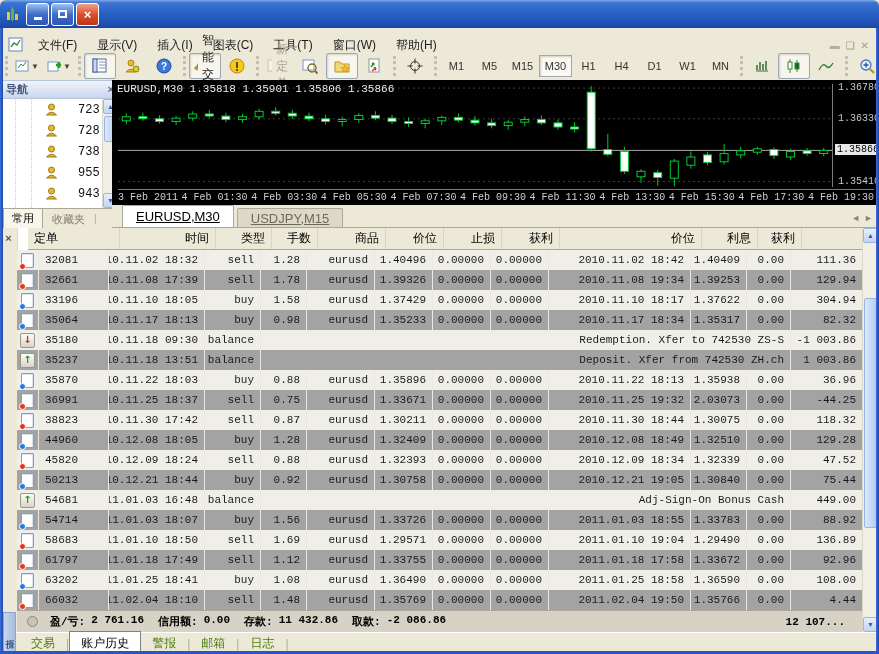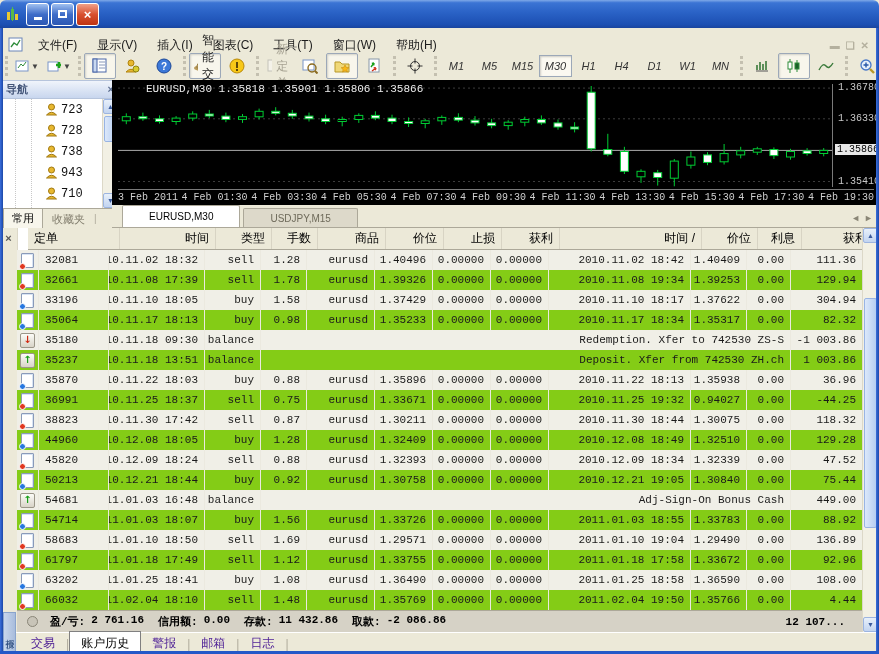--- a/index.html
+++ b/index.html
@@ -29,72 +29,72 @@
   .toolbar{position:absolute;top:52px;left:0;right:0;height:28px;background:#ECE9D8;display:flex;
     align-items:center;padding:0 2px;border-bottom:1px solid #D8D4C4;}
   .grip{width:5px;height:20px;margin:0 3px;border-left:3px dotted #C4C0B0;}
   .tbtn{height:24px;min-width:24px;padding:0 3px;display:flex;align-items:center;justify-content:center;
     gap:4px;border:1px solid transparent;border-radius:2px;font-size:12px;color:#1a1a1a;}
   .tbtn.pressed{background:#F8F6EC;border-color:#9CA8B8;box-shadow:inset 1px 1px 2px rgba(0,0,0,.15);}
   .tbtn.disabled{color:#A6A292;}
   .tbtn.disabled svg{opacity:.45;filter:grayscale(1);}
   .caret{font-size:8px;color:#444;margin-left:-2px;}
   .tf-btn{height:20px;min-width:27px;padding:0 2px;display:flex;align-items:center;justify-content:center;
-    font-size:11px;color:#333;border:1px solid transparent;font-style:italic;}
+    font-size:11px;color:#333;border:1px solid transparent;}
   .tf-btn.active{background:#FBF9F1;border-color:#9CA8B8;box-shadow:inset 1px 1px 2px rgba(0,0,0,.18);}
   
   .navpanel{position:absolute;top:80px;left:0;width:120px;height:148px;background:#7dd3fc;display:flex;flex-direction:column;}
   .nph{height:17px;background:linear-gradient(180deg,#F0F4FB,#C8D6EE);border:1px solid #B6C4DC;display:flex;
     align-items:center;padding:0 5px;font:bold 11px "Liberation Sans";color:#44567A;}
   .npx{margin-left:auto;color:#5A6C8E;font:bold 11px "Liberation Sans";line-height:1;}
   .nplist{flex:1;background:#fff;border:1px solid #ACA899;border-top:none;position:relative;overflow:hidden;}
   .tree-guide{position:absolute;left:14px;top:0;bottom:0;border-left:1px dotted #C8C8C8;}
   .tree-guide2{position:absolute;left:30px;top:0;bottom:0;border-left:1px dotted #C8C8C8;}
-  .nav-row{height:21px;display:flex;align-items:center;padding-left:44px;gap:3px;
+  .nav-row{height:21px;display:flex;align-items:center;padding-left:44px;gap:20px;
     font:12px "Liberation Mono",monospace;color:#111;white-space:nowrap;}
   .npscroll{position:absolute;right:0;top:0;bottom:0;width:16px;background:#F2F0E4;border-left:1px solid #DCD8C8;}
   .sbtn{width:15px;height:15px;margin:0;background:linear-gradient(180deg,#E8F0FA,#C2D4F0);
     border:1px solid #9CB4E0;border-radius:2px;display:flex;align-items:center;justify-content:center;
     color:#3A5A9C;font-size:7px;line-height:1;box-sizing:border-box;}
   .sthumb{position:absolute;left:1px;width:13px;background:linear-gradient(90deg,#DCE8FA,#B6CEF2);
     border:1px solid #98B4E4;border-radius:2px;box-sizing:border-box;}
   .nptabs{height:19px;display:flex;align-items:flex-end;padding-left:3px;background:#ECE9D8;gap:1px;}
   .nptab{height:16px;padding:1px 8px;font-size:11px;display:flex;align-items:center;color:#807C6C;}
   .nptab.active{height:18px;background:#F8F6EC;color:#000;border:1px solid #ACA899;border-bottom:none;border-radius:2px 2px 0 0;}
   .nptab-sep{color:#B0AC9C;font-size:10px;align-self:center;}
   
   .chartpanel{position:absolute;top:80px;left:112px;width:767px;height:125px;background:#000;}
   .plot{position:absolute;left:6px;top:4px;width:714px;height:103px;}
-  .symline{position:absolute;left:5px;top:3px;color:#ECECEC;font:11px "Liberation Mono",monospace;z-index:3;margin-left:29px;}
+  .symline{position:absolute;left:5px;top:3px;color:#ECECEC;font:11px "Liberation Mono",monospace;z-index:3;}
   .paxis{position:absolute;left:720px;top:4px;width:47px;height:103px;border-left:1px solid #7A7A7A;}
   .plabel{position:absolute;left:5px;color:#C8C8C8;font:10px "Liberation Mono",monospace;transform:translateY(-6px);}
   .plabel.current{background:#E8E8E8;color:#000;padding:0 2px;left:2px;}
   .taxis{position:absolute;left:6px;top:109px;width:756px;height:15px;display:flex;justify-content:space-between;
     align-items:center;color:#D0D0D0;font:10px "Liberation Mono",monospace;border-top:1px solid #7A7A7A;overflow:hidden;text-align:center;}
   
   .charttabs{position:absolute;top:205px;left:112px;width:767px;height:23px;background:#ECE9D8;
     border-bottom:1px solid #ACA899;display:flex;align-items:flex-end;padding-left:10px;box-sizing:border-box;}
-  .ctab{height:18px;padding:0 26px;display:flex;align-items:center;font-size:10px;color:#6E6A5A;
-    background:#DDD9CA;border:1px solid #ACA899;border-bottom:none;border-radius:2px 2px 0 0;margin-right:3px;}
+  .ctab{height:18px;padding:0 13px;display:flex;align-items:center;font-size:13px;color:#6E6A5A;
+    background:#DDD9CA;border:1px solid #ACA899;border-bottom:none;border-radius:2px 2px 0 0;margin-right:3px;text-decoration:underline;}
   .ctab.active{background:#fff;color:#000;height:21px;}
   .ctab-scroll{margin-left:auto;display:flex;gap:4px;padding:0 6px 4px 0;color:#8A8676;font-size:9px;}
   
   .terminal{position:absolute;top:228px;left:0;width:879px;height:404px;background:#fff;
     --cols:22px 70px 96px 56px 46px 68px 58px 58px 58px 142px 56px 44px 72px;}
   .tgutter{position:absolute;left:0;top:0;width:17px;height:404px;background:#ECE9D8;border-right:1px solid #DCD8C8;}
   .tclose{display:block;margin:4px auto;width:13px;height:13px;text-align:center;line-height:12px;
     font:bold 11px "Liberation Sans";color:#555;}
   .thead{position:absolute;left:28px;top:0;width:846px;height:22px;display:grid;grid-template-columns:var(--cols);
     background:#ECE9D8;border-bottom:1px solid #ACA899;box-sizing:border-box;font-size:12px;color:#000;}
   .hcell{display:flex;align-items:center;justify-content:flex-end;padding:0 6px;border-right:1px solid #D8D4C4;
     white-space:nowrap;overflow:hidden;}
   .hcell.first{grid-column:1/3;justify-content:flex-start;}
   .tbody{position:absolute;left:17px;top:22px;width:846px;height:360px;overflow:hidden;
     font:11px "Liberation Mono",monospace;color:#1a1a1a;}
-  .trow{display:grid;grid-template-columns:var(--cols);height:20px;align-items:center;background:#84cc16;}
+  .trow{display:grid;grid-template-columns:var(--cols);height:20px;align-items:center;background:#a3a3a3;}
   .trow:nth-child(odd){background:#F0EFE7;}
   .c{padding:0 6px;text-align:right;border-right:1px solid #EBE9DF;white-space:nowrap;overflow:hidden;height:100%;
      display:flex;align-items:center;justify-content:flex-end;box-sizing:border-box;}
   .c.left{justify-content:flex-start;}
   .c.icon{justify-content:center;padding:0;}
   .c.cmt{grid-column:5/13;}
   .doc{width:11px;height:13px;background:#fff;border:1px solid #8A9AB8;position:relative;border-radius:1px;
     box-shadow:inset -1px 1px 0 #D8E4F4;}
   .dot{position:absolute;left:-3px;bottom:-3px;width:7px;height:7px;border-radius:50%;border:1px solid #fff;box-sizing:border-box;}
   .dot.red{background:#E03820;} .dot.blue{background:#2878E0;}
@@ -104,21 +104,21 @@
   .ar.down{color:#D02810;} .ar.up{color:#18A018;}
   .tscroll{position:absolute;right:0;top:0;width:16px;height:404px;background:#F2F0E4;border-left:1px solid #DCD8C8;}
   .tsummary{position:absolute;left:17px;top:382px;width:846px;height:22px;background:#D6D2C6;border-top:1px solid #ACA899;
     display:flex;align-items:center;gap:6px;padding:0 10px;font:bold 11px "Liberation Mono",monospace;color:#000;box-sizing:border-box;}
   .sum-item{display:flex;gap:6px;margin-right:14px;}
   .status-dot{width:9px;height:9px;border-radius:50%;background:#C8C4B8;border:1px solid #8A8678;margin-right:6px;}
   .sum-right{margin-left:auto;padding-right:8px;}
   
   .bottomtabs{position:absolute;top:632px;left:0;width:879px;height:22px;background:#ECE9D8;display:flex;
     align-items:center;padding-left:20px;font-size:12px;box-sizing:border-box;border-top:1px solid #fff;}
-  .btab{padding:2px 11px;color:#4c1d95;}
+  .btab{padding:2px 11px;color:#4d7c0f;}
   .btab.active{background:#fff;border:1px solid #808080;border-bottom:none;color:#000;padding:3px 11px 4px;}
   .btab-sep{color:#B0AC9C;}
   .edgetab{position:absolute;left:3px;top:612px;width:13px;height:42px;background:linear-gradient(90deg,#C8D6EC,#A8BCDC);
     border:1px solid #8AA4CC;box-sizing:border-box;writing-mode:vertical-rl;text-orientation:upright;
     font-size:9px;color:#2A4A7C;display:flex;align-items:center;justify-content:center;letter-spacing:1px;}
   
   .frame-l,.frame-r{position:absolute;top:28px;bottom:0;width:3px;background:linear-gradient(90deg,#3A6EDC,#1C48A8);pointer-events:none;z-index:50;}
   .frame-l{left:0;} .frame-r{right:0;}
   .frame-b{position:absolute;bottom:0;left:0;right:0;height:3px;background:#2458C8;pointer-events:none;z-index:50;}
   svg{display:block;}
@@ -331,20 +331,29 @@
           <span>728</span>
         </div>
         <div class="nav-row">
           <span>
             <svg width="13" height="13">
               <circle cx="6.5" cy="4" r="3" fill="#E8B830" stroke="#A07810"></circle>
               <path d="M1.5 12 Q6.5 6.5 11.5 12 Z" fill="#E8B830" stroke="#A07810"></path>
             </svg>
           </span>
           <span>738</span>
+        </div>
+        <div class="nav-row">
+          <span>
+            <svg width="13" height="13">
+              <circle cx="6.5" cy="4" r="3" fill="#E8B830" stroke="#A07810"></circle>
+              <path d="M1.5 12 Q6.5 6.5 11.5 12 Z" fill="#E8B830" stroke="#A07810"></path>
+            </svg>
+          </span>
+          <span>955</span>
         </div>
         <div class="nav-row">
           <span>
             <svg width="13" height="13">
               <circle cx="6.5" cy="4" r="3" fill="#E8B830" stroke="#A07810"></circle>
               <path d="M1.5 12 Q6.5 6.5 11.5 12 Z" fill="#E8B830" stroke="#A07810"></path>
             </svg>
           </span>
           <span>943</span>
         </div>
@@ -503,21 +512,20 @@
   </div>
   <div class="thead">
       <span class="hcell first">定单</span>
       <span class="hcell">时间</span>
       <span class="hcell">类型</span>
       <span class="hcell">手数</span>
       <span class="hcell">商品</span>
       <span class="hcell">价位</span>
       <span class="hcell">止损</span>
       <span class="hcell">获利</span>
-      <span class="hcell">时间 /</span>
       <span class="hcell">价位</span>
       <span class="hcell">利息</span>
       <span class="hcell">获利</span>
     </div>
   <div class="tbody">
       <div class="trow">
         <span class="c icon">
           <span class="doc">
             <span class="dot red"></span>
           </span>
@@ -643,21 +651,21 @@
         </span>
         <span class="c left">36991</span>
         <span class="c">2010.11.25 18:37</span>
         <span class="c">sell</span>
         <span class="c">0.75</span>
         <span class="c">eurusd</span>
         <span class="c">1.33671</span>
         <span class="c">0.00000</span>
         <span class="c">0.00000</span>
         <span class="c">2010.11.25 19:32</span>
-        <span class="c">0.94027</span>
+        <span class="c">2.03073</span>
         <span class="c">0.00</span>
         <span class="c">-44.25</span>
       </div>
       <div class="trow">
         <span class="c icon">
           <span class="doc">
             <span class="dot red"></span>
           </span>
         </span>
         <span class="c left">38823</span>

